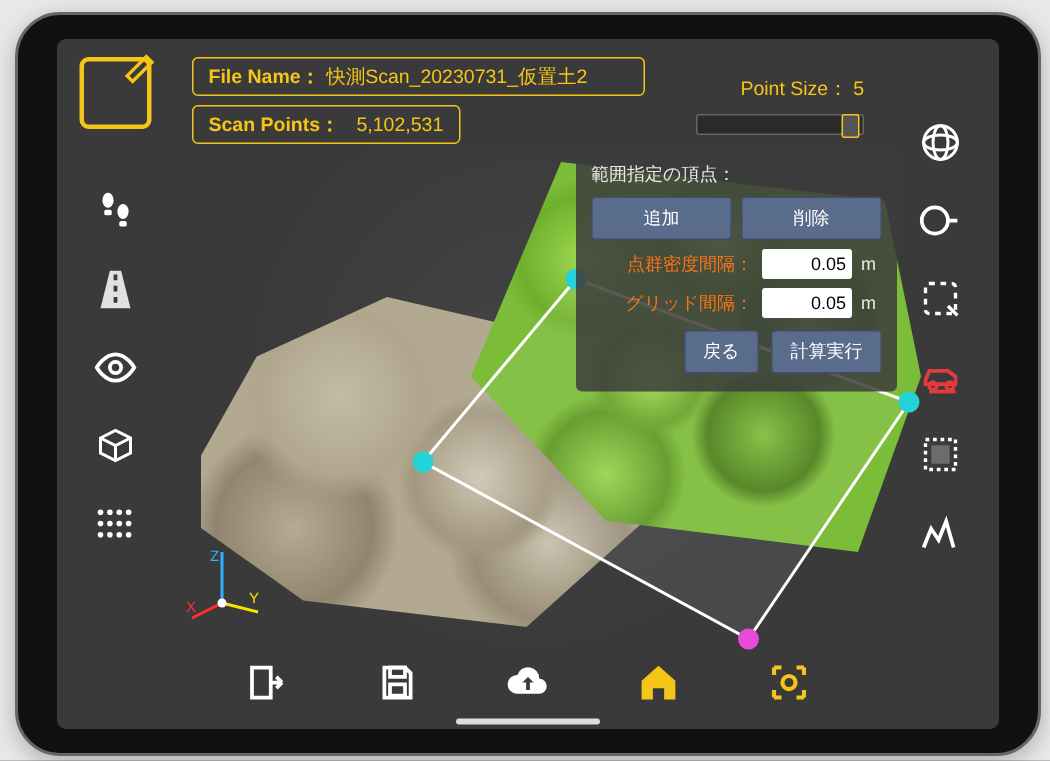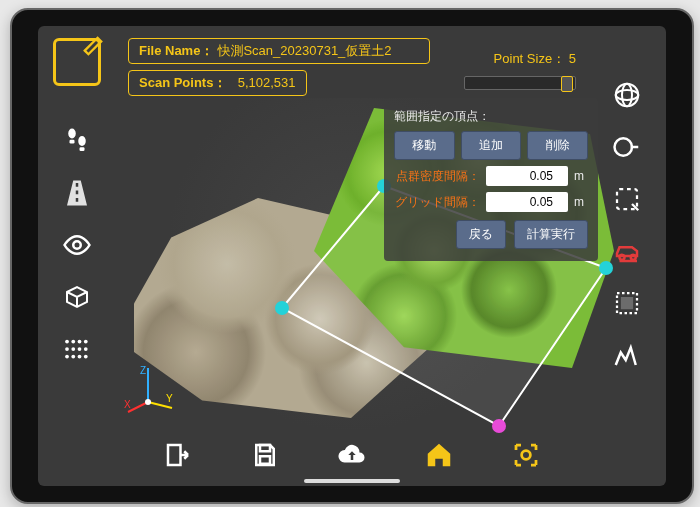--- a/index.html
+++ b/index.html
@@ -12,21 +12,21 @@
     overflow: hidden;
   }
 
   .tablet-frame {
     position: absolute;
     left: 10px;
     top: 8px;
     width: 680px;
     height: 492px;
     background: #111;
-    border-radius: 18px;
+    border-radius: 30px;
     box-shadow: 0 4px 14px rgba(0,0,0,0.25);
     border: 2px solid #666;
   }
 
   .screen {
     position: absolute;
     left: 26px;
     top: 16px;
     right: 26px;
     bottom: 16px;
@@ -242,21 +242,21 @@
     margin: 6px 0;
   }
   .field-label { font-size: 12px; color: #f97316; }
   .field-input {
     width: 52px;
     background: #fff;
     color: #000;
     text-align: right;
     border: none;
     font-size: 12px;
-    padding: 3px 15px;
+    padding: 3px 4px;
     border-radius: 2px;
   }
   .field-unit { font-size: 12px; color: #eaeaea; width: 14px; }
 
   .bottom-btn-row {
     display: flex;
     gap: 8px;
     margin-top: 8px;
     justify-content: flex-end;
   }
@@ -320,21 +320,20 @@
           <line x1="26" y1="40" x2="26" y2="6" stroke="#30b0ff" stroke-width="2"></line>
           <text x="18" y="12" fill="#30b0ff" font-size="10">Z</text>
           <circle cx="26" cy="40" r="3" fill="#fff"></circle>
         </svg>
       </div>
     </div>
 
     <div class="properties-panel">
       <div class="panel-title">範囲指定の頂点：</div>
       <div class="btn-row">
-        <div class="btn">移動</div>
         <div class="btn">追加</div>
         <div class="btn">削除</div>
       </div>
 
       <div class="field-row">
         <span class="field-label">点群密度間隔：</span>
         <input class="field-input" value="0.05" style="">
         <span class="field-unit">m</span>
       </div>
       <div class="field-row">

